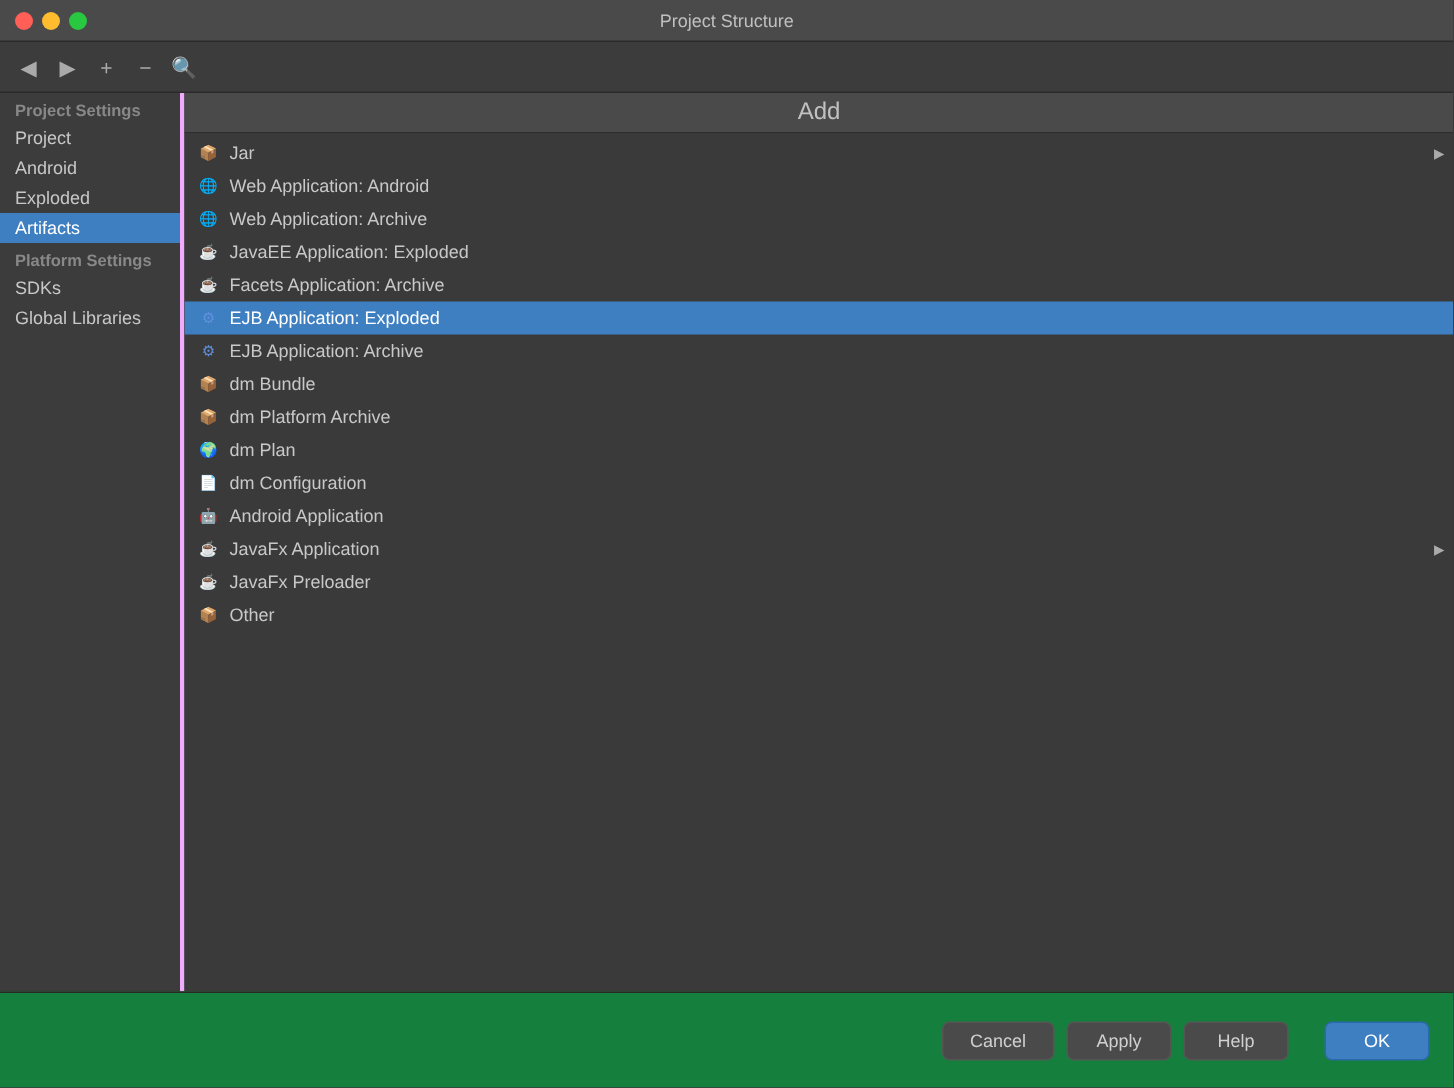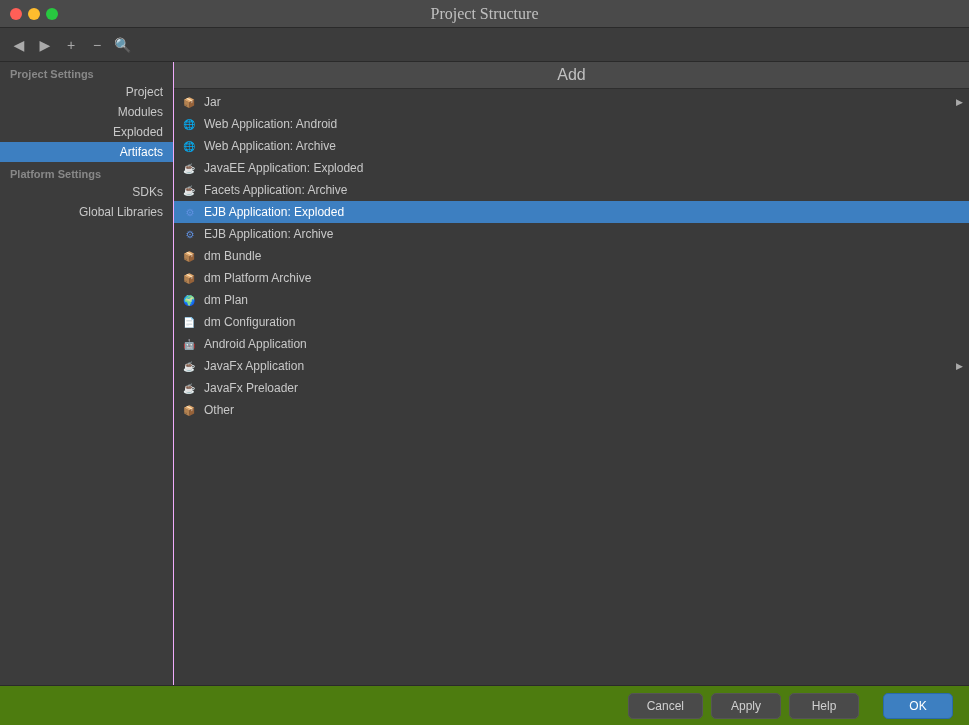--- a/index.html
+++ b/index.html
@@ -31,23 +31,22 @@
       width: 12px;
       height: 12px;
       border-radius: 50%;
       border: none;
       cursor: pointer;
     }
     .btn-close { background: #ff5f57; }
     .btn-min { background: #febc2e; }
     .btn-max { background: #28c840; }
     .title-text {
-      font-size: 16px;
+      font-size: 12px;
       color: #c0c0c0;
-      font-family: Liberation Serif, serif;
     }
     .main-container {
       display: flex;
       flex-direction: column;
       height: calc(725px - 28px);
     }
     .toolbar {
       display: flex;
       align-items: center;
       padding: 4px 8px;
@@ -68,43 +67,42 @@
       justify-content: center;
       font-size: 14px;
       border-radius: 3px;
     }
     .content-area {
       display: flex;
       flex: 1;
       overflow: hidden;
     }
     .sidebar {
-      width: 174px;
+      width: 123px;
       background: #3c3c3c;
-      border-right: 1px solid #f0abfc;
+      border-right: 3px solid #f0abfc;
       display: flex;
       flex-direction: column;
       overflow: hidden;
     }
     .sidebar-section-label {
       color: #888;
       font-size: 11px;
       padding: 6px 10px 2px 10px;
       font-weight: 600;
     }
     .sidebar-item {
       padding: 3px 10px;
       cursor: pointer;
       color: #c8c8c8;
       font-size: 12px;
       white-space: nowrap;
       overflow: hidden;
       text-overflow: ellipsis;
       border-radius: 0;
-      text-align: right;
     }
     .sidebar-item.active {
       background: #3d7fc1;
       color: #fff;
     }
     .main-panel {
       flex: 1;
       background: #3c3c3c;
       display: flex;
       flex-direction: column;
@@ -160,24 +158,24 @@
     .icon-dm { color: #60a860; }
     .icon-android { color: #a0c060; }
     .icon-javafx { color: #e09030; }
     .icon-other { color: #c0a060; }
     .icon-globe { color: #60b0d0; }
     .bottom-bar {
       display: flex;
       align-items: center;
       justify-content: flex-end;
       padding: 10px 16px;
-      background: #4d7c0f;
+      background: #15803d;
       border-top: 1px solid #2a2a2a;
       gap: 8px;
-      height: 40px;
+      height: 64px;
     }
     .bottom-btn {
       padding: 5px 18px;
       border-radius: 5px;
       border: 1px solid #555;
       background: #4a4a4a;
       color: #d0d0d0;
       font-size: 12px;
       cursor: pointer;
       min-width: 70px;
@@ -207,21 +205,21 @@
     <button class="toolbar-btn">▶</button>
     <button class="toolbar-btn">+</button>
     <button class="toolbar-btn">−</button>
     <button class="toolbar-btn">🔍</button>
   </div>
 
   <div class="content-area">
     <div class="sidebar">
       <div class="sidebar-section-label">Project Settings</div>
       <div class="sidebar-item">Project</div>
-      <div class="sidebar-item">Modules</div>
+      <div class="sidebar-item">Android</div>
       <div class="sidebar-item">Exploded</div>
       <div class="sidebar-item active">Artifacts</div>
       <div class="sidebar-section-label">Platform Settings</div>
       <div class="sidebar-item">SDKs</div>
       <div class="sidebar-item">Global Libraries</div>
     </div>
 
     <div class="main-panel">
       <div class="add-header">Add</div>
       <div class="menu-list">

